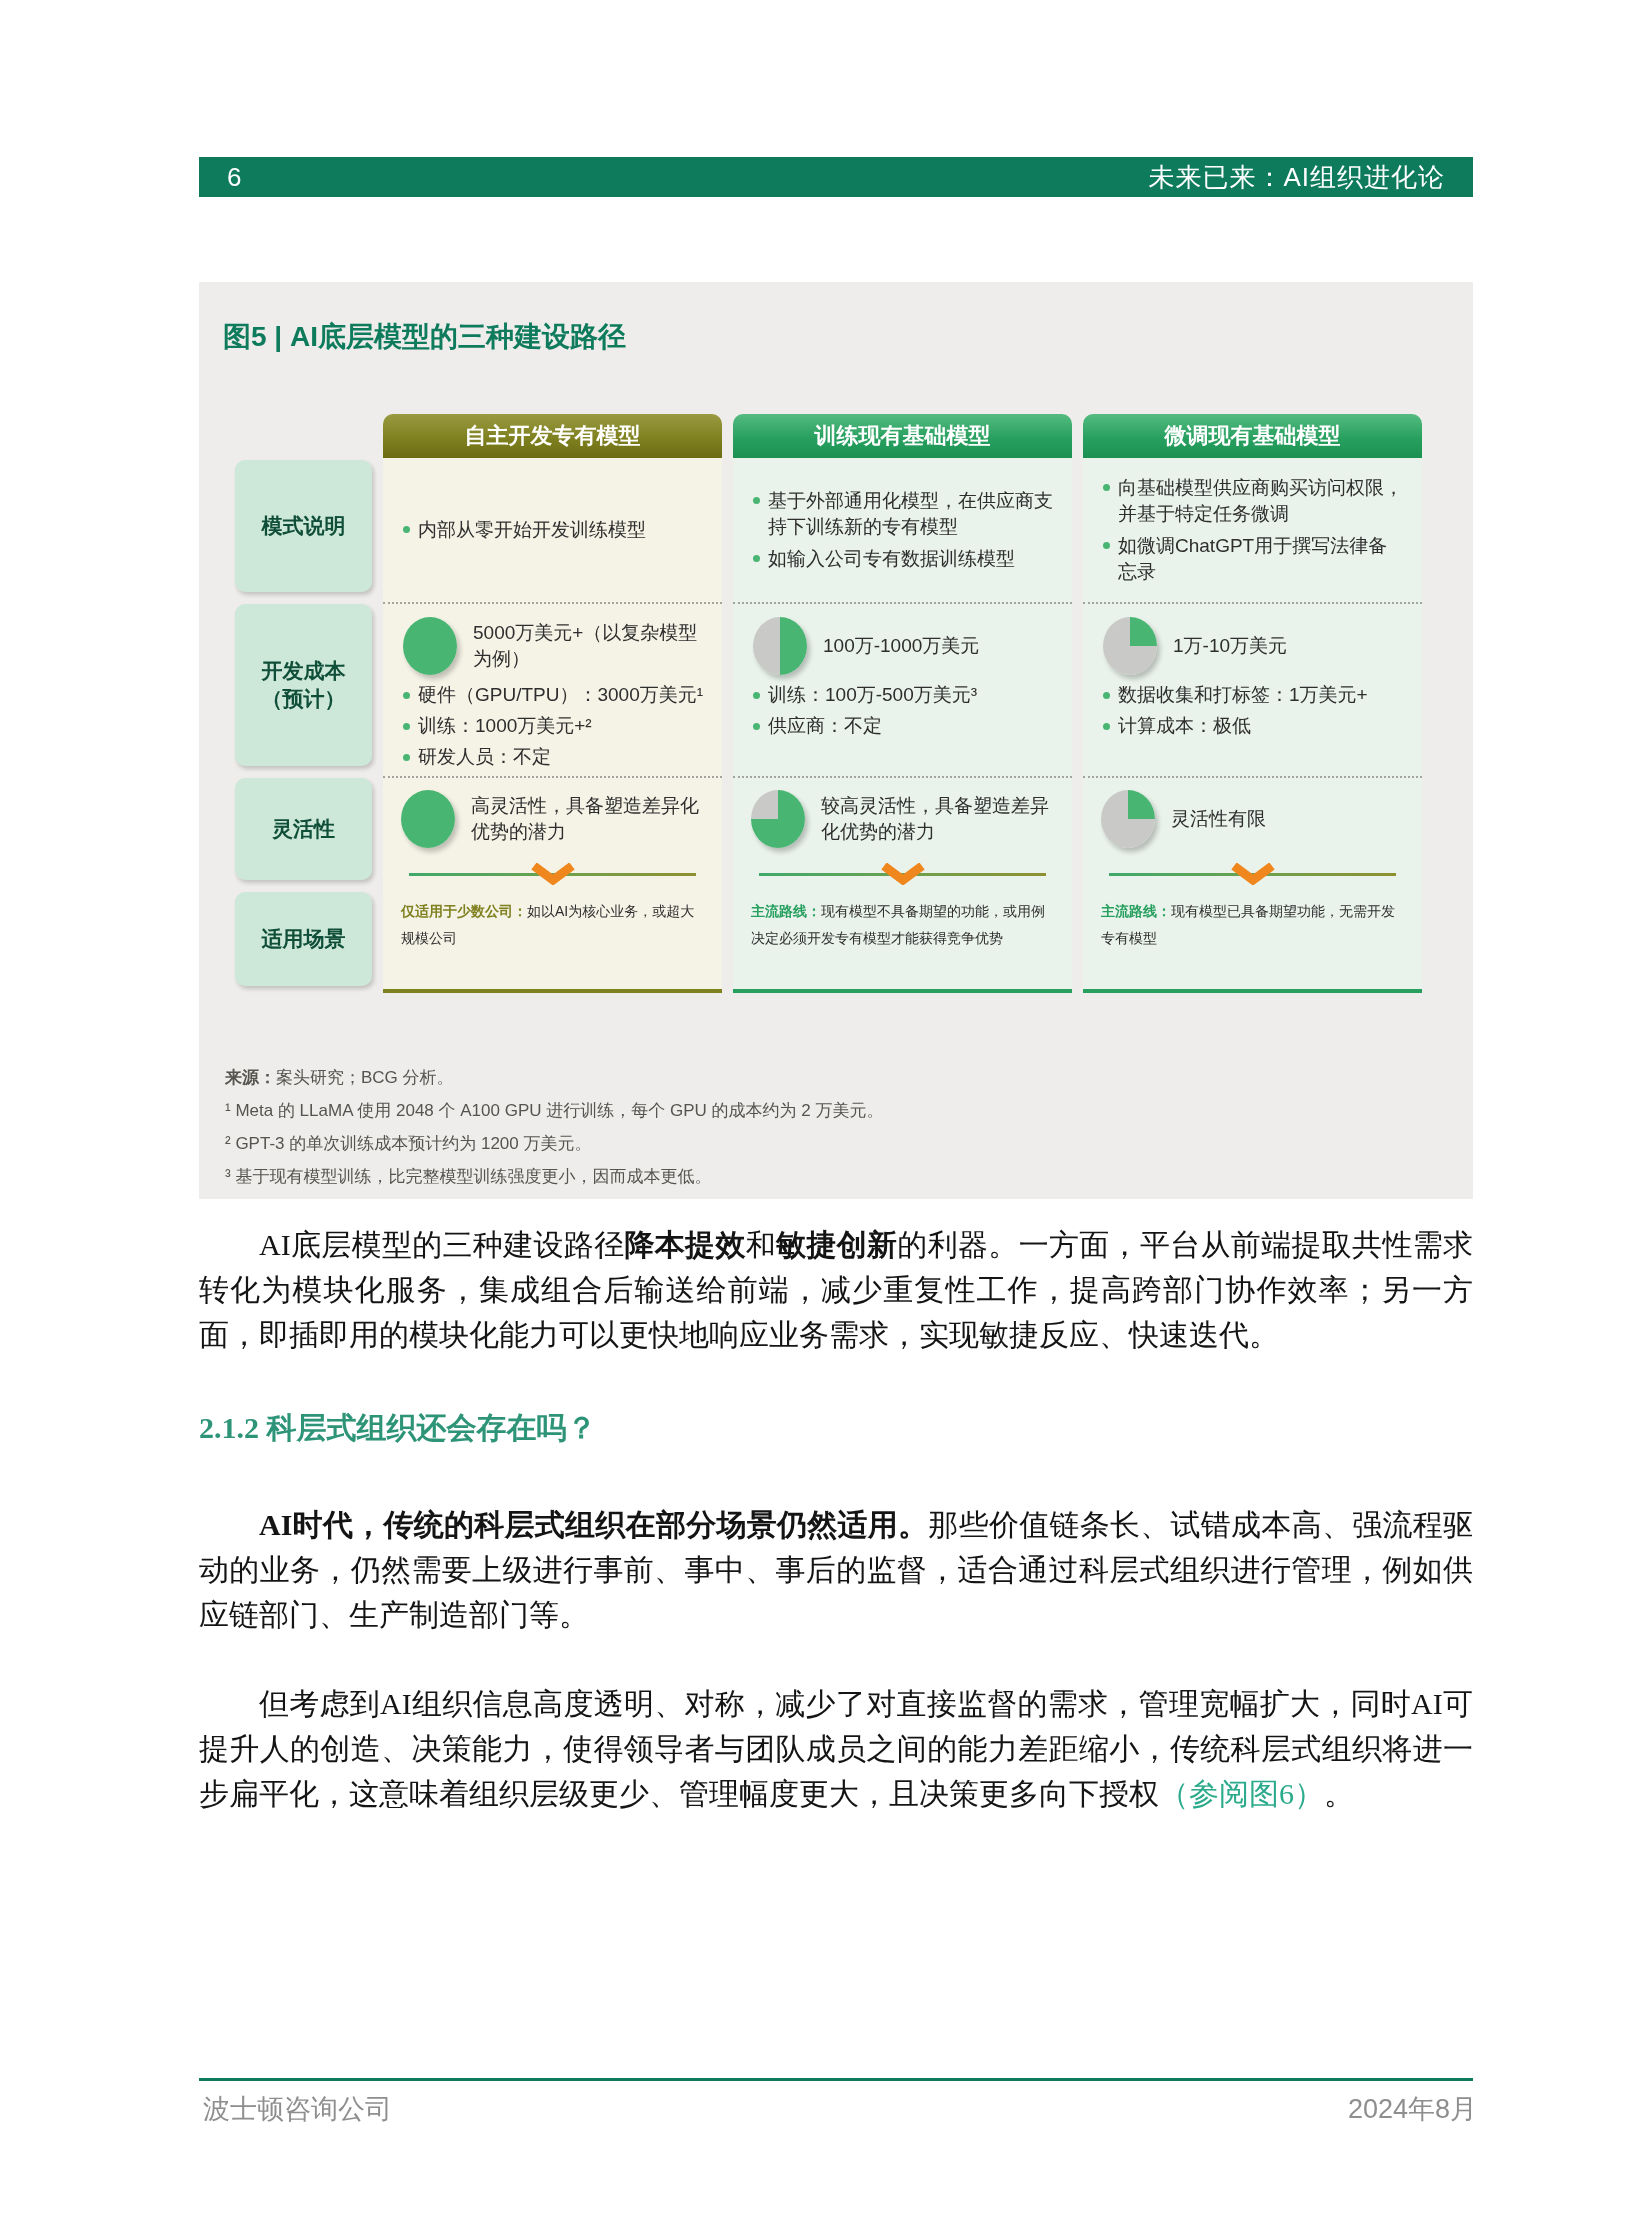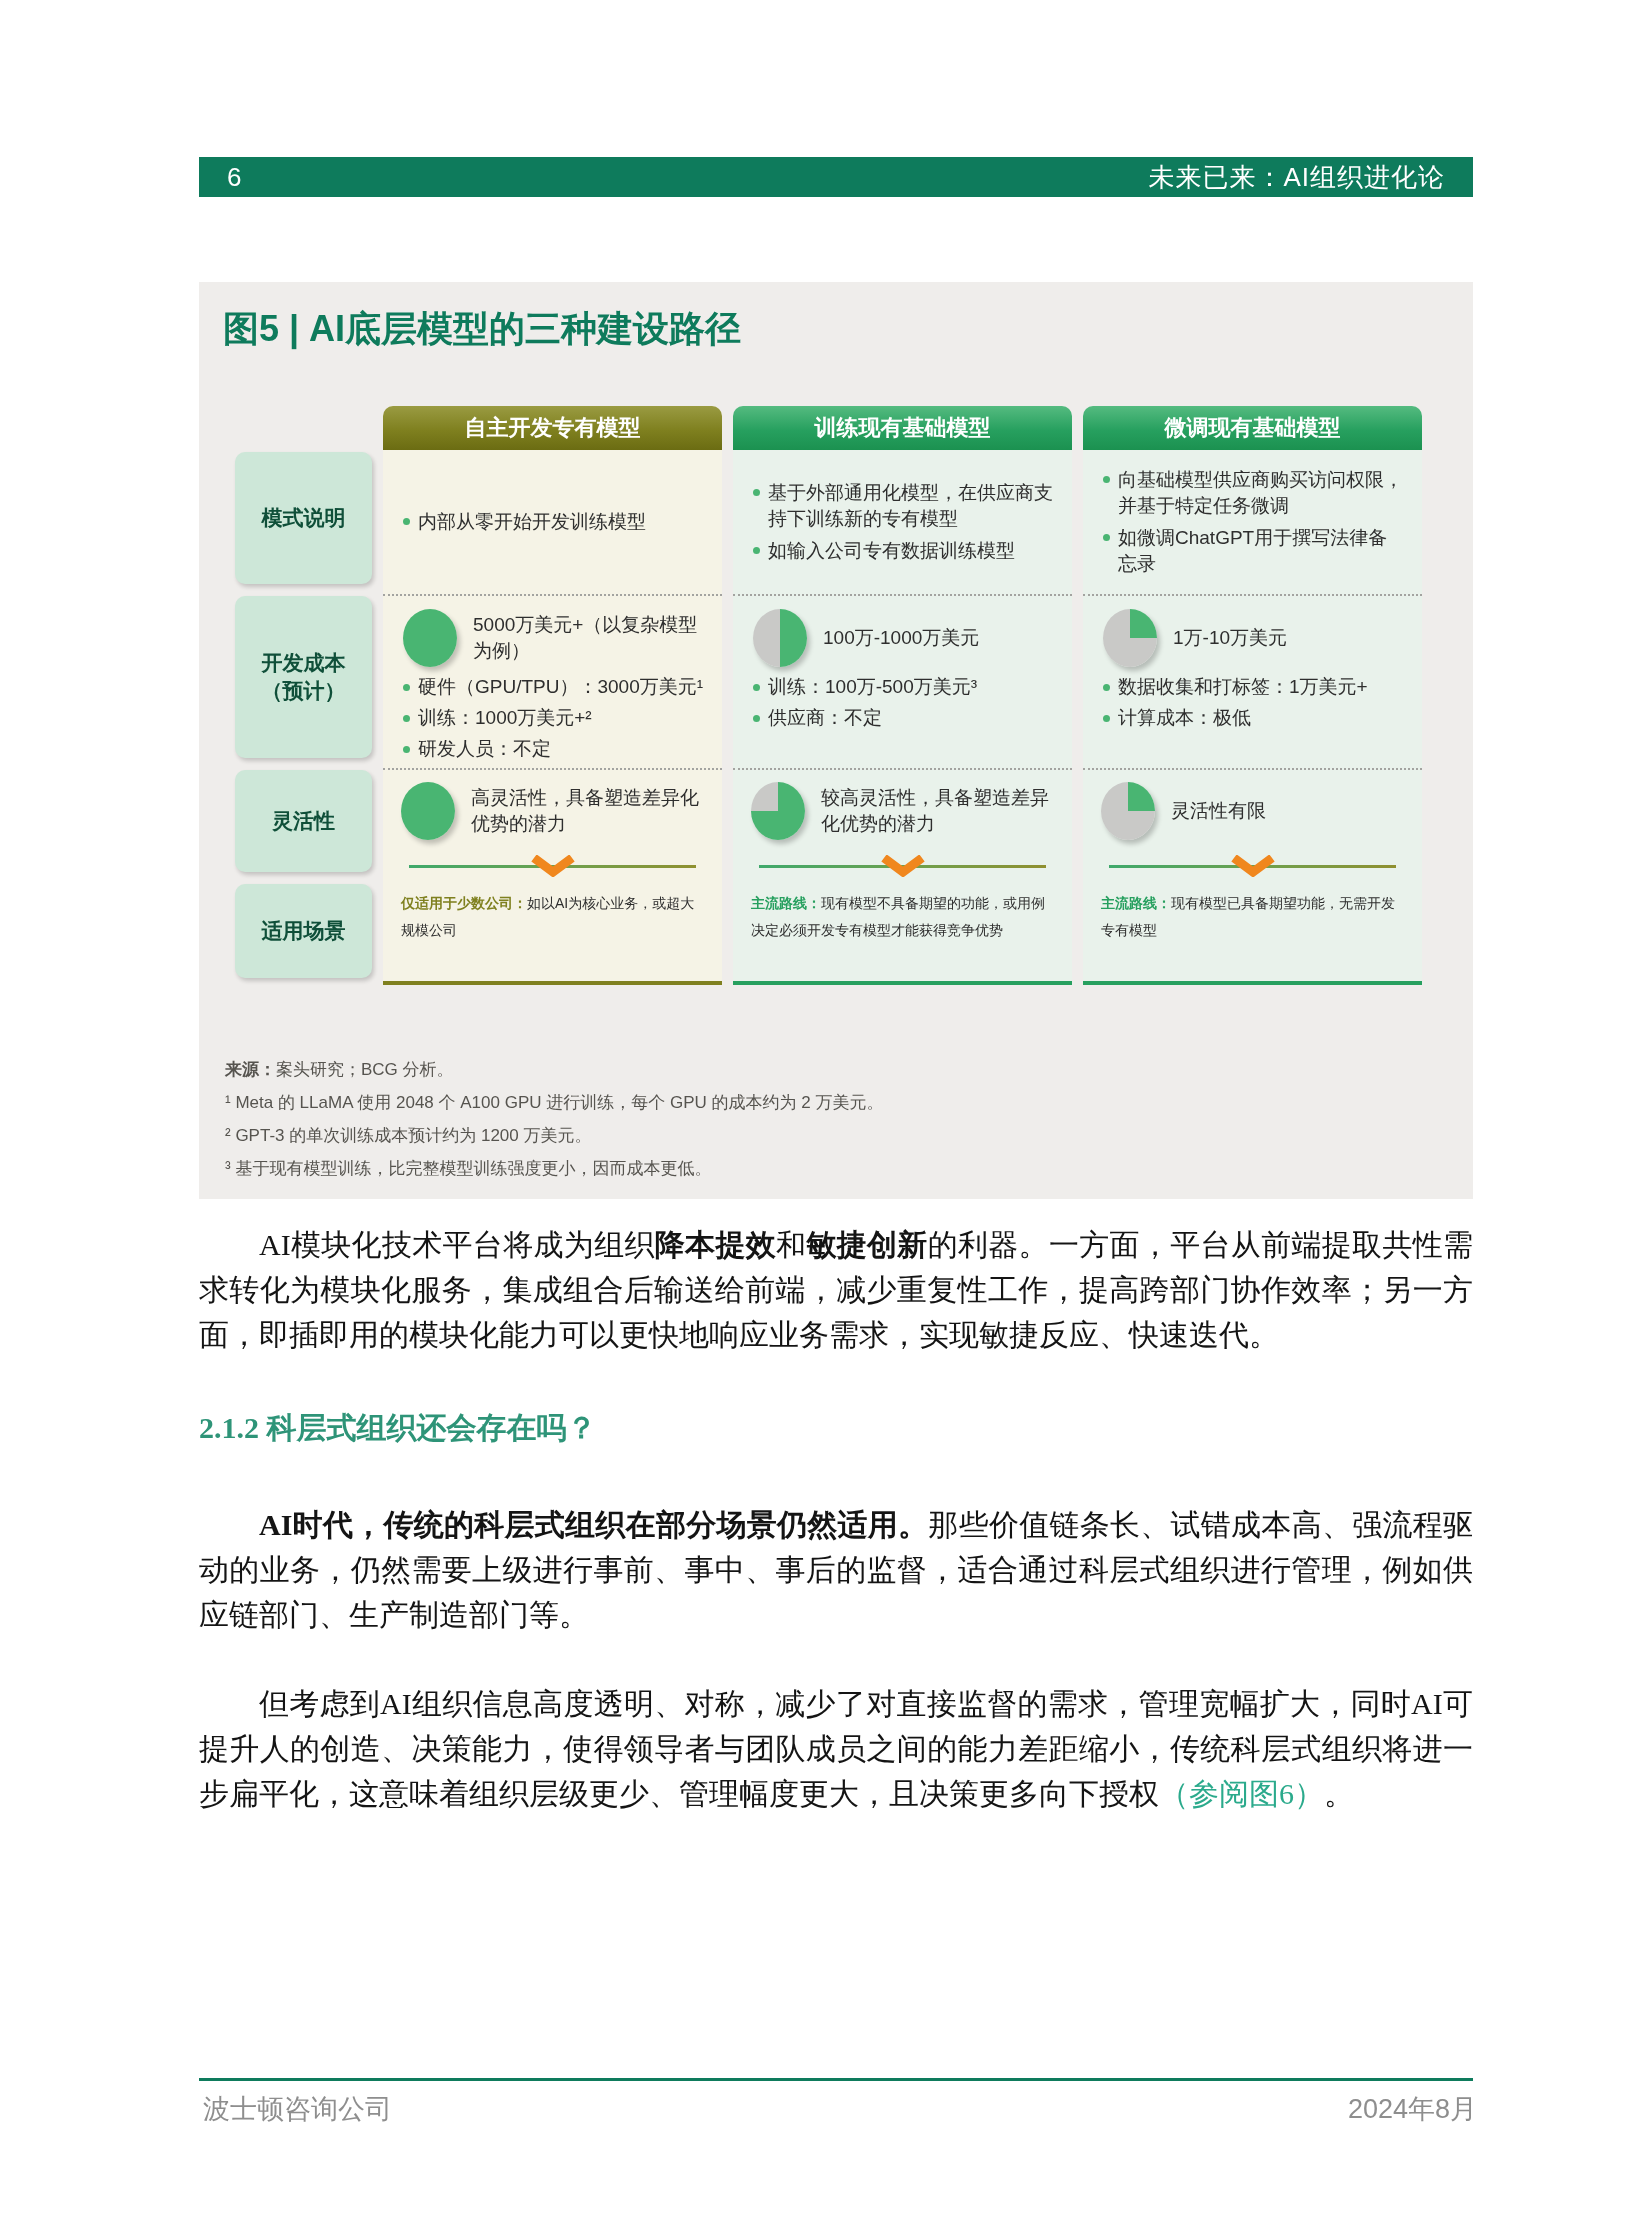--- a/index.html
+++ b/index.html
@@ -18,21 +18,21 @@
   }
   .topbar .title { letter-spacing:1px; }
 
   
   .figure {
     position:absolute; left:199px; top:282px; width:1274px; height:917px;
     background:var(--figure_bg); box-sizing:border-box; padding:20px 24px;
     color:var(--fig_text);
   }
   .fig-title {
-    margin:8px 0 58px 0; font-size:36px; line-height:38px; font-weight:bold;
+    margin:16px 0 58px 0; font-size:28px; line-height:38px; font-weight:bold;
     color:var(--green);
   }
   .fig-table { display:flex; gap:11px; margin-left:12px; }
 
   .label-col { flex:none; width:137px; box-sizing:border-box; padding-top:46px;
                display:flex; flex-direction:column; gap:12px; }
   .row-label {
     background:var(--label_bg); border-radius:10px;
     box-shadow:2px 3px 4px rgba(0,0,0,.18);
     display:flex; flex-direction:column; align-items:center; justify-content:center;
@@ -255,21 +255,21 @@
 
     <div class="fig-source">
       <p><span class="src-label">来源：</span><span>案头研究；BCG 分析。</span></p>
       <p>¹ Meta 的 LLaMA 使用 2048 个 A100 GPU 进行训练，每个 GPU 的成本约为 2 万美元。</p>
       <p>² GPT-3 的单次训练成本预计约为 1200 万美元。</p>
       <p>³ 基于现有模型训练，比完整模型训练强度更小，因而成本更低。</p>
     </div>
   </div>
 
   <div class="body-block">
-    <p><span>AI模块化技术平台将成为组织</span><b>降本提效</b><span>和</span><b>敏捷创新</b><span>的利器。一方面，平台从前端提取共性需求转化为模块化服务，集成组合后输送给前端，减少重复性工作，提高跨部门协作效率；另一方面，即插即用的模块化能力可以更快地响应业务需求，实现敏捷反应、快速迭代。</span></p>
+    <p><span>AI底层模型的三种建设路径</span><b>降本提效</b><span>和</span><b>敏捷创新</b><span>的利器。一方面，平台从前端提取共性需求转化为模块化服务，集成组合后输送给前端，减少重复性工作，提高跨部门协作效率；另一方面，即插即用的模块化能力可以更快地响应业务需求，实现敏捷反应、快速迭代。</span></p>
 
     <h3 class="h3">2.1.2 科层式组织还会存在吗？</h3>
 
     <p class="p2"><b>AI时代，传统的科层式组织在部分场景仍然适用。</b><span>那些价值链条长、试错成本高、强流程驱动的业务，仍然需要上级进行事前、事中、事后的监督，适合通过科层式组织进行管理，例如供应链部门、生产制造部门等。</span></p>
 
     <p class="p3"><span>但考虑到AI组织信息高度透明、对称，减少了对直接监督的需求，管理宽幅扩大，同时AI可提升人的创造、决策能力，使得领导者与团队成员之间的能力差距缩小，传统科层式组织将进一步扁平化，这意味着组织层级更少、管理幅度更大，且决策更多向下授权</span><span class="ref-link">（参阅图6）</span><span>。</span></p>
   </div>
 
   <div class="footer-rule"></div>
   <div class="footer-row">

